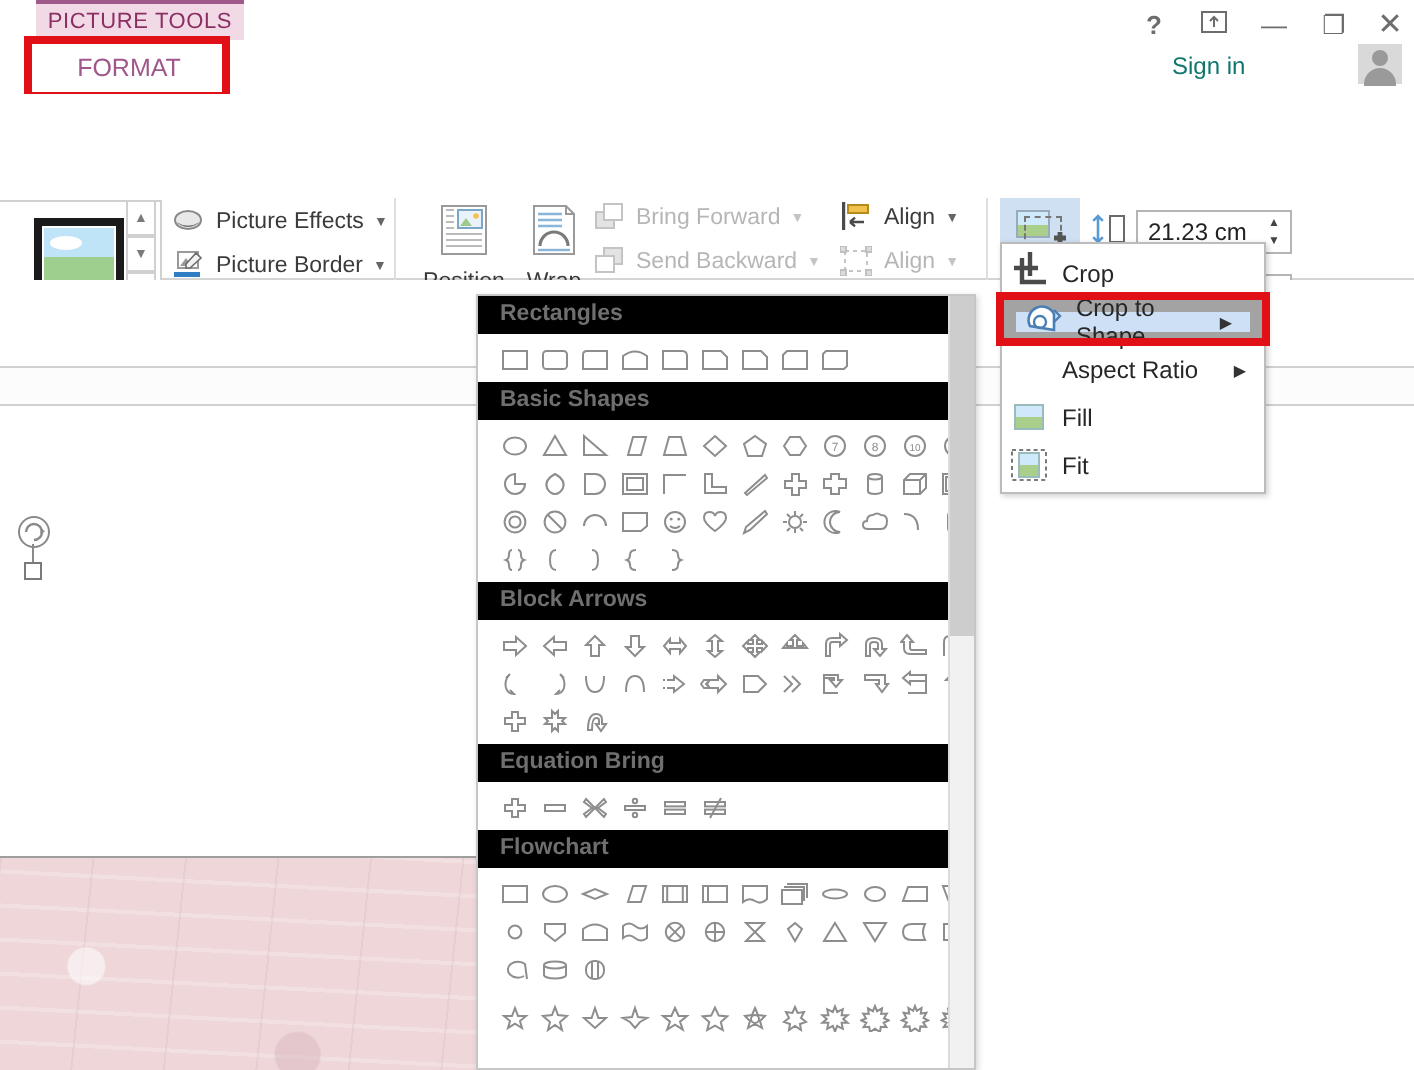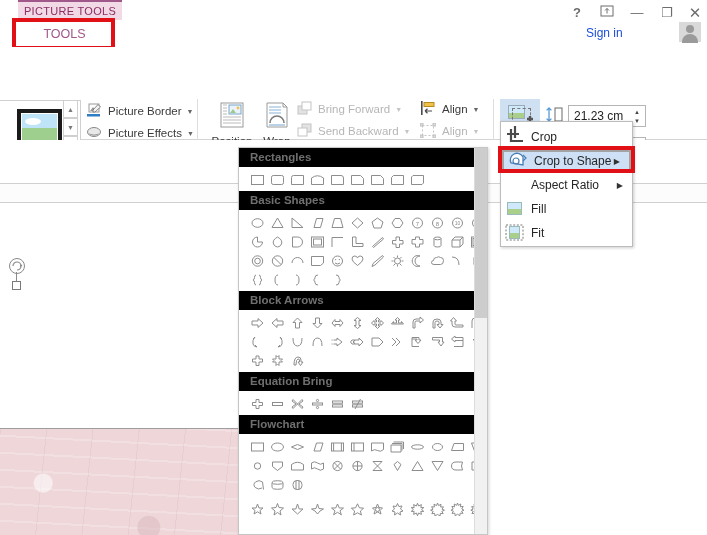--- a/index.html
+++ b/index.html
@@ -30,21 +30,21 @@
   .win-ctl {
     position:absolute; top:2px; width:28px; height:22px; text-align:center;
     line-height:22px; color:#6d6d6d; font-size:13px; cursor:default;
   }
   #wc-help { left:563px; font-weight:bold; }
   #wc-ribbon { left:593px; }
   #wc-min { left:623px; }
   #wc-restore { left:653px; }
   #wc-close { left:681px; font-size:15px; }
   .signin {
-    position:absolute; left:586px; top:26px; font-size:12px; color:#1d4ed8;
+    position:absolute; left:586px; top:26px; font-size:12px; color:#0f766e;
   }
   .avatar {
     position:absolute; left:679px; top:22px; width:22px; height:20px;
     background:#d9d9d9;
   }
   .avatar::before{
     content:""; position:absolute; left:7px; top:3px; width:8px; height:8px;
     border-radius:50%; background:#9a9a9a;
   }
   .avatar::after{
@@ -153,35 +153,35 @@
   .cropmenu {
     position:absolute; left:500px; top:121px; width:133px; height:126px;
     background:#fff; border:1px solid #bcbcbc; box-shadow:1px 1px 3px rgba(0,0,0,.2);
     padding-top:3px;
   }
   .mi { position:relative; height:24px; display:flex; align-items:center;
         font-size:12px; color:#262626; }
   .mi .mico { width:30px; height:22px; position:relative; flex:0 0 30px; }
   .mi .mtxt { flex:1; }
   .mi .msub { font-size:8px; color:#333; margin-right:9px; }
-  .mi.hot { background:#cde0f5; border:3px solid #a3a3a3; height:24px; }
+  .mi.hot { background:#cde0f5; border:7px solid #a3a3a3; height:24px; }
   #red-crop2shape { left:498px; top:146px; width:137px; height:27px; }
 
   .mini-pic { position:absolute; left:6px; top:4px; width:15px; height:13px;
               background:linear-gradient(#cfe9fb 0 52%, #a9cf8a 52% 100%); border:1px solid #9bb; }
 </style>
 </head>
 <body>
 
 <div id="root">
 
   <div class="titlebar">
     <div class="ctx-tab-top-bar"></div>
     <div class="ctx-tab-label">PICTURE TOOLS</div>
-    <div class="format-tab">TOOLS</div>
+    <div class="format-tab">FORMAT</div>
 
     <div class="win-ctl" id="wc-help">?</div>
     <div class="win-ctl" id="wc-ribbon">
       <svg width="14" height="12" viewBox="0 0 14 12">
         <rect x="1" y="1" width="12" height="10" fill="none" stroke="#6d6d6d"></rect>
         <path d="M7 8.5 L7 3.5 M5 5.5 L7 3.5 L9 5.5" fill="none" stroke="#6d6d6d"></path>
       </svg>
     </div>
     <div class="win-ctl" id="wc-min">—</div>
     <div class="win-ctl" id="wc-restore">❐</div>
@@ -199,40 +199,40 @@
         <div class="ps-thumb-in"></div>
       </div>
     </div>
     <div class="ps-scroll">
       <div class="ps-btn">▲</div>
       <div class="ps-btn">▼</div>
       <div class="ps-btn">▼</div>
     </div>
 
     <div class="cmd-col" style="left:86px; top:53px;">
+      <div class="cmd-row">
+        <span class="cmd-ico">
+          <svg width="16" height="15" viewBox="0 0 16 15">
+            <ellipse cx="8" cy="7" rx="6.5" ry="4.5" fill="#e8e8e8" stroke="#8a8a8a"></ellipse>
+            <path d="M2 8 Q8 13 14 8 Q8 11.5 2 8Z" fill="#777"></path>
+          </svg>
+        </span>
+        <span class="cmd-txt">Picture Effects</span>
+        <span class="cmd-arrow">▼</span>
+      </div>
       <div class="cmd-row">
         <span class="cmd-ico">
           <svg width="16" height="15" viewBox="0 0 16 15">
             <rect x="1" y="11" width="13" height="2.5" fill="#2f7ec4"></rect>
             <rect x="3" y="1" width="10" height="8" fill="none" stroke="#9a9a9a"></rect>
             <path d="M4 8 L7 4 L10 8Z" fill="#9a9a9a"></path>
             <path d="M12 1.5 L14.5 4 L9 9 L7 9 L7 7Z" fill="#f2f2f2" stroke="#6a6a6a" stroke-width=".8"></path>
           </svg>
         </span>
         <span class="cmd-txt">Picture Border</span>
-        <span class="cmd-arrow">▼</span>
-      </div>
-      <div class="cmd-row">
-        <span class="cmd-ico">
-          <svg width="16" height="15" viewBox="0 0 16 15">
-            <ellipse cx="8" cy="7" rx="6.5" ry="4.5" fill="#e8e8e8" stroke="#8a8a8a"></ellipse>
-            <path d="M2 8 Q8 13 14 8 Q8 11.5 2 8Z" fill="#777"></path>
-          </svg>
-        </span>
-        <span class="cmd-txt">Picture Effects</span>
         <span class="cmd-arrow">▼</span>
       </div>
       <div class="cmd-row">
         <span class="cmd-ico">
           <svg width="16" height="15" viewBox="0 0 16 15">
             <rect x="1" y="1" width="7" height="6" fill="#7fb4dd" stroke="#5a89ad"></rect>
             <rect x="9" y="8" width="6" height="5" fill="#fff" stroke="#8a8a8a"></rect>
             <rect x="1" y="9" width="6" height="4" fill="#bcd8a6" stroke="#8a9a7a"></rect>
           </svg>
         </span>

